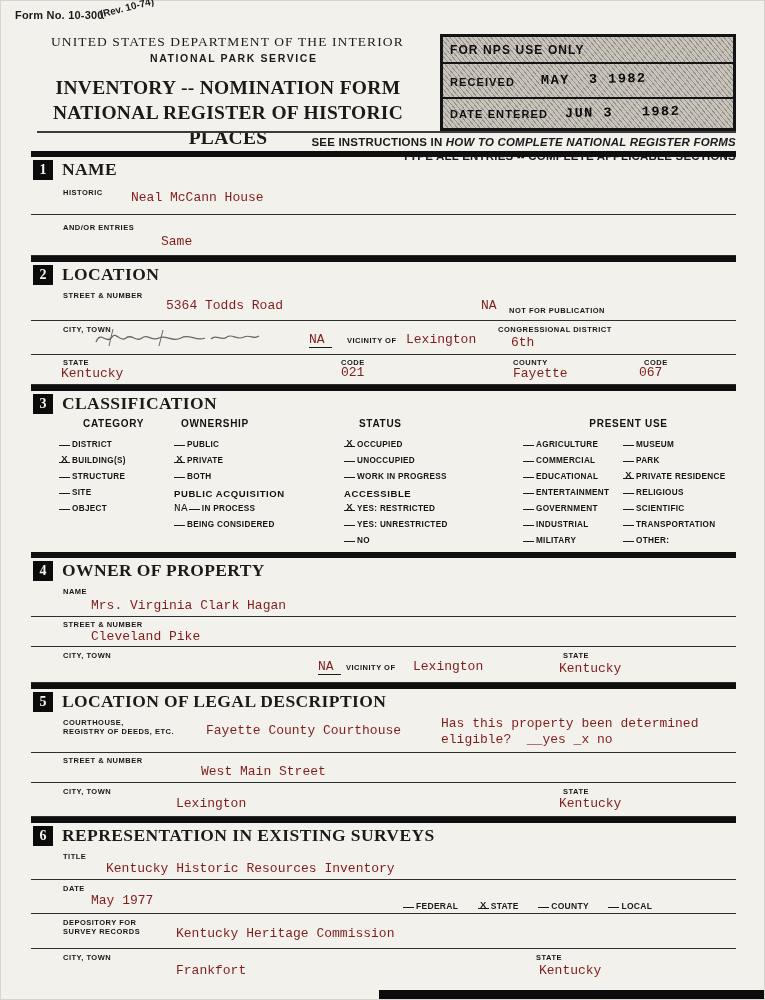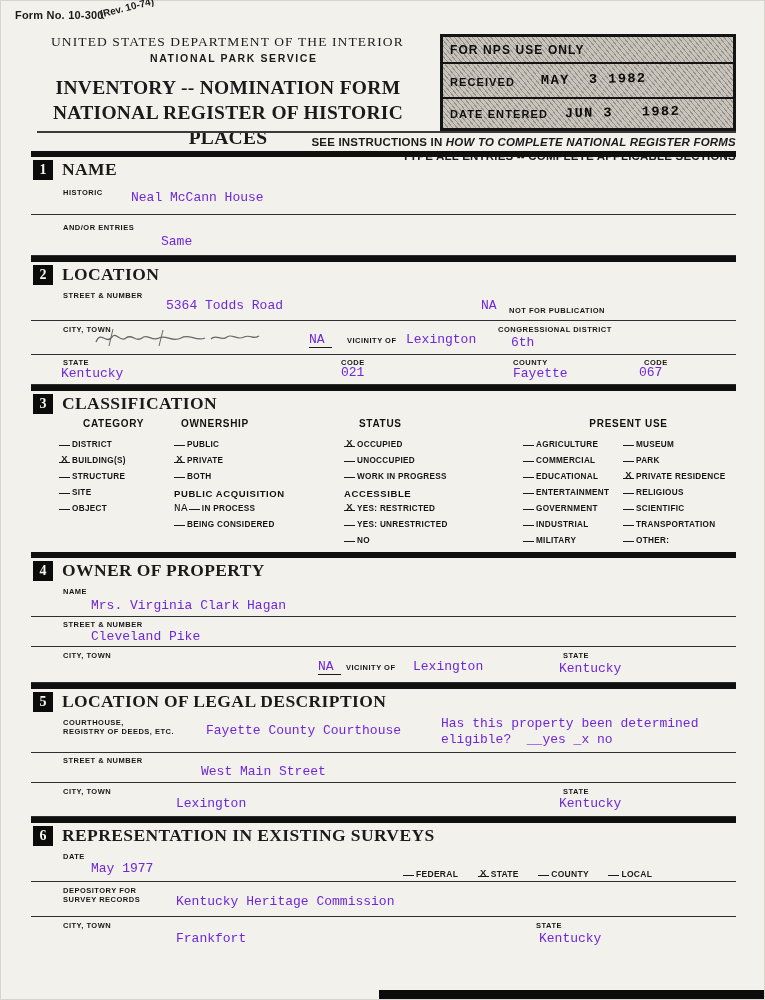--- a/index.html
+++ b/index.html
@@ -28,21 +28,21 @@
   .instr .it{font-style:italic;}
   
   .content{position:absolute;left:30px;right:28px;top:150px;}
   .bar{height:6px;background:#0f0f0f;}
   .shead{display:flex;align-items:center;gap:9px;height:25px;padding-left:2px;}
   .badge{width:20px;height:20px;background:#0b0b0b;color:#f5f4f0;flex:0 0 auto;
          font:700 14px "Liberation Serif",serif;display:flex;align-items:center;justify-content:center;}
   .stitle{font:700 17.5px "Liberation Serif",serif;letter-spacing:.4px;white-space:nowrap;}
   .fr{position:relative;border-bottom:1.5px solid #2e2e2e;}
   .lbl{position:absolute;font:700 7.5px "Liberation Sans",sans-serif;letter-spacing:.5px;color:#161616;white-space:nowrap;}
-  .val{position:absolute;font:13px "Liberation Mono",monospace;color:#6d28d9;white-space:pre;}
+  .val{position:absolute;font:13px "Liberation Mono",monospace;color:#7f1d1d;white-space:pre;}
   .uline{border-bottom:1.2px solid #1a1a1a;padding-right:7px;}
   .tick{display:inline-block;width:11px;height:8px;border-bottom:1.2px solid #1a1a1a;
         font:700 9.5px "Liberation Sans",sans-serif;line-height:9px;text-align:center;
         vertical-align:1px;margin-right:2px;}
   .ci{white-space:nowrap;font:700 8.2px "Liberation Sans",sans-serif;letter-spacing:.3px;height:16px;line-height:16px;color:#141414;}
   .chead{position:absolute;font:700 10px "Liberation Sans",sans-serif;letter-spacing:.7px;color:#111;}
   .chead2{font:700 9.5px "Liberation Sans",sans-serif;letter-spacing:.6px;height:16px;line-height:17px;color:#111;}
   .pfx{font:11px "Liberation Mono",monospace;margin-right:1px;}
   .cls{position:relative;height:136px;}
   .ccol{position:absolute;top:21px;}
@@ -240,20 +240,24 @@
       <span class="val" style="left:145px;top:13px">Lexington</span>
       <span class="lbl" style="left:532px;top:4px">STATE</span>
       <span class="val" style="left:528px;top:13px">Kentucky</span>
     </div>
 
     <div class="bar"></div>
     <div class="shead">
       <div class="badge">6</div>
       <div class="stitle">REPRESENTATION IN EXISTING SURVEYS</div>
     </div>
+    <div class="fr" style="height:31px">
+      <span class="lbl" style="left:32px;top:4px">TITLE</span>
+      <span class="val" style="left:75px;top:13px">Kentucky Historic Resources Inventory</span>
+    </div>
     <div class="fr" style="height:33px">
       <span class="lbl" style="left:32px;top:4px">DATE</span>
       <span class="val" style="left:60px;top:13px">May 1977</span>
       <span class="lvls" style="left:372px;top:15px">
         <span class="lv"><span class="tick"></span><span>FEDERAL</span></span>
         <span class="lv"><span class="tick">X</span><span>STATE</span></span>
         <span class="lv"><span class="tick"></span><span>COUNTY</span></span>
         <span class="lv"><span class="tick"></span><span>LOCAL</span></span>
       </span>
     </div>

